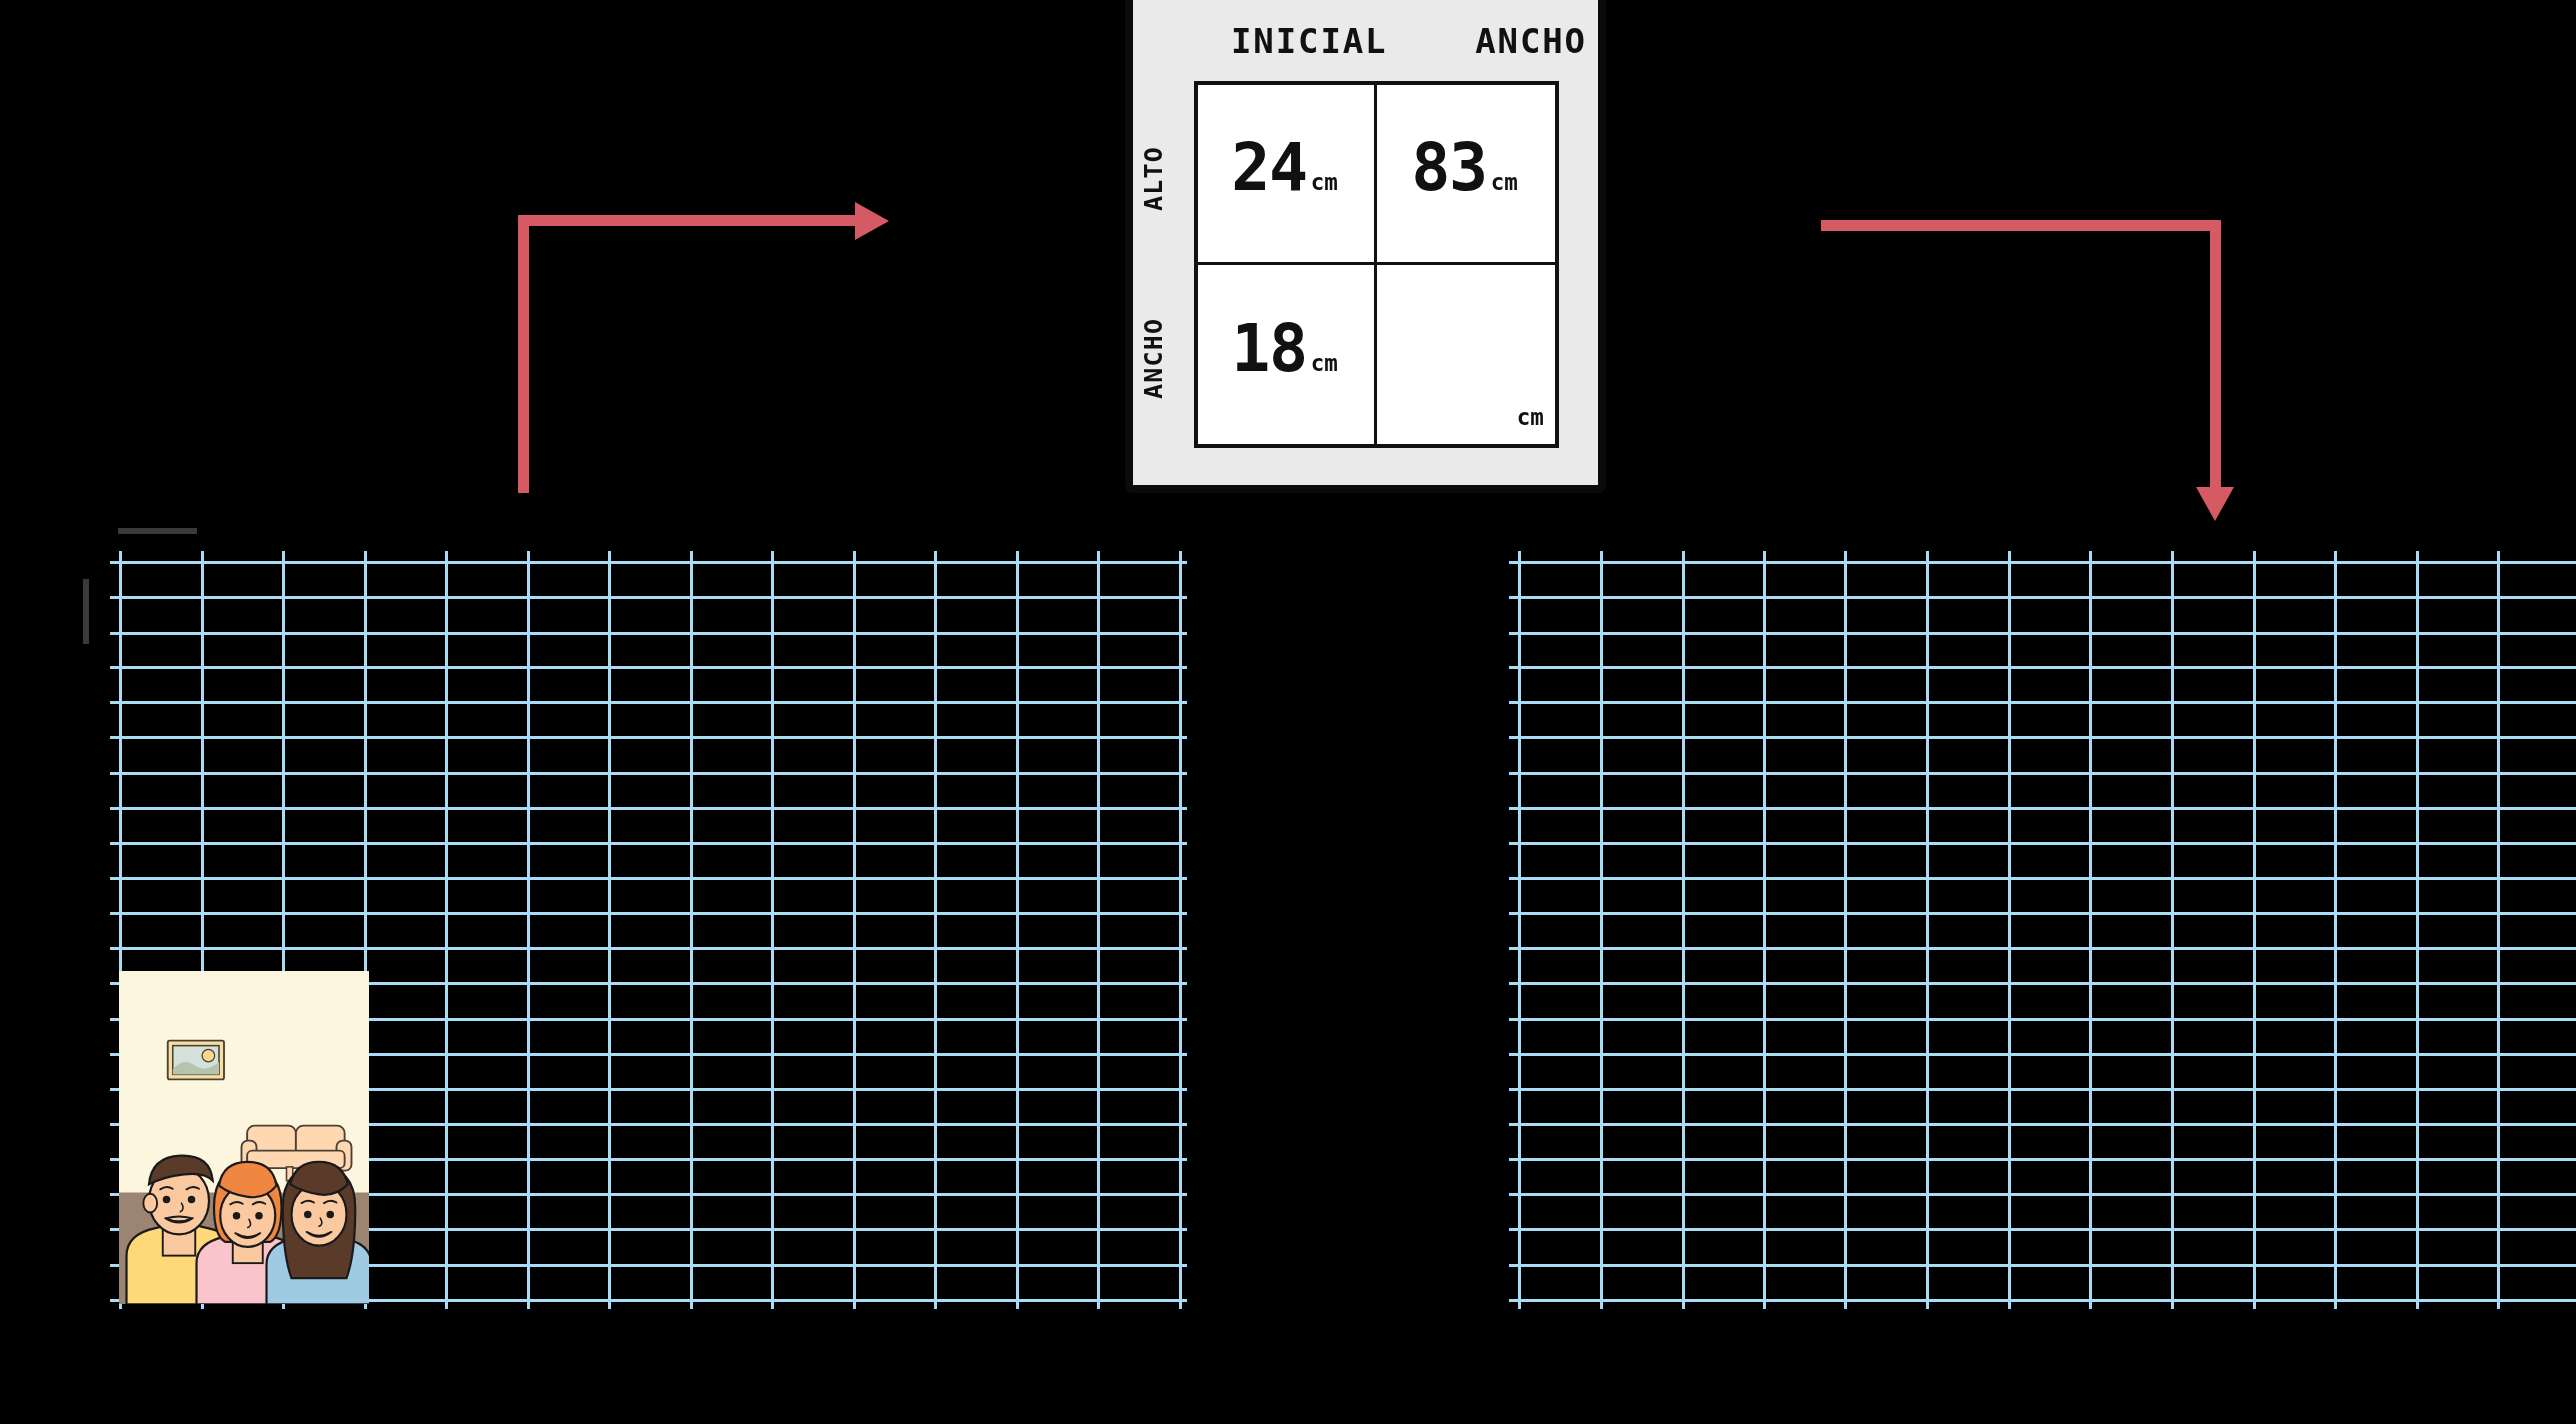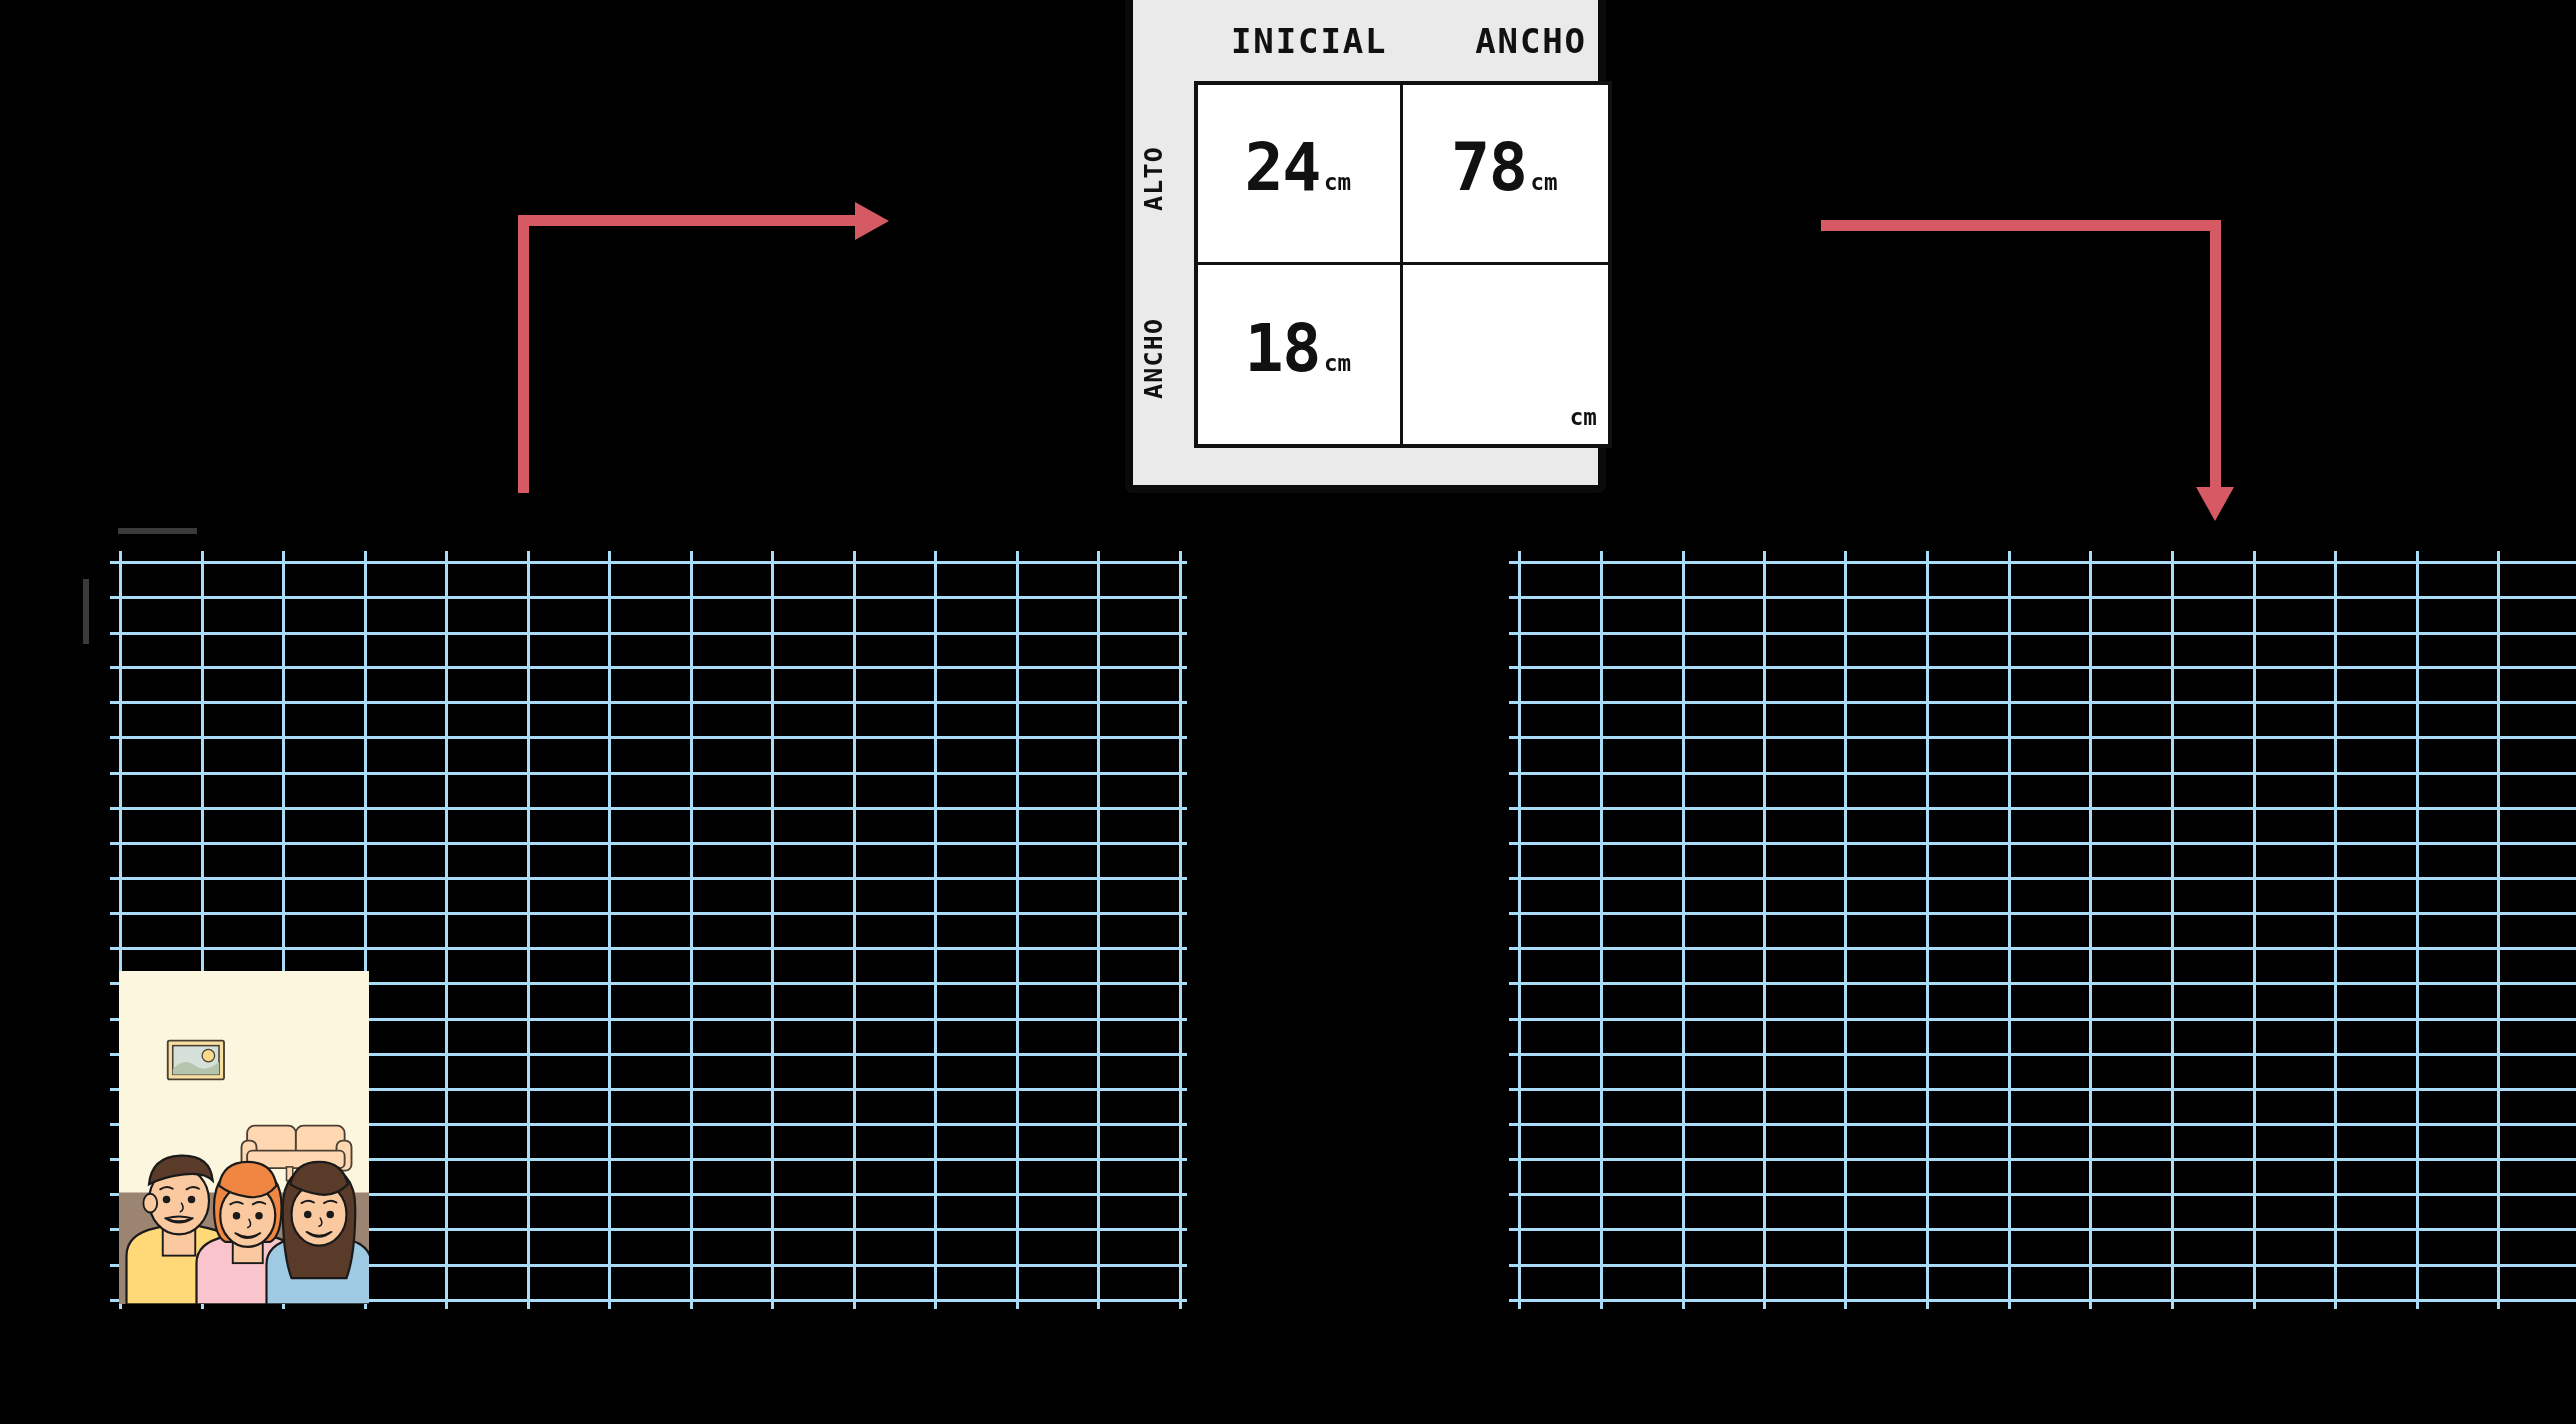--- a/index.html
+++ b/index.html
@@ -41,21 +41,21 @@
   #panel-headers {
     position:absolute; left:55px; top:21px; width:399px; height:39px;
     display:flex;
   }
   #panel-headers > div {
     flex:1; text-align:right;
     font-size:34px; font-weight:700; letter-spacing:1.9px; color:#111;
     font-family:"DejaVu Sans Mono", monospace;
   }
   #panel-table {
-    position:absolute; left:61px; top:81px; width:418px; height:367px;
+    position:absolute; left:61px; top:81px; width:365px; height:367px;
     border:4.4px solid #111; background:#fff;
     display:grid; grid-template-columns:1fr 1fr; grid-template-rows:1fr 1fr;
   }
   .pcell {
     position:relative; border-right:3.7px solid #111; border-bottom:3.7px solid #111;
     background:#fff;
   }
   .pcell:nth-child(2), .pcell:nth-child(4) { border-right:none; }
   .pcell:nth-child(3), .pcell:nth-child(4) { border-bottom:none; }
   .pval {
@@ -273,21 +273,21 @@
 
     <div class="pcell">
       <div class="pval">
         <span class="pnum">24</span>
         <span class="punit">cm</span>
       </div>
     </div>
 
     <div class="pcell">
       <div class="pval">
-        <span class="pnum">78</span>
+        <span class="pnum">83</span>
         <span class="punit">cm</span>
       </div>
     </div>
 
     <div class="pcell">
       <div class="pval">
         <span class="pnum">18</span>
         <span class="punit">cm</span>
       </div>
     </div>

